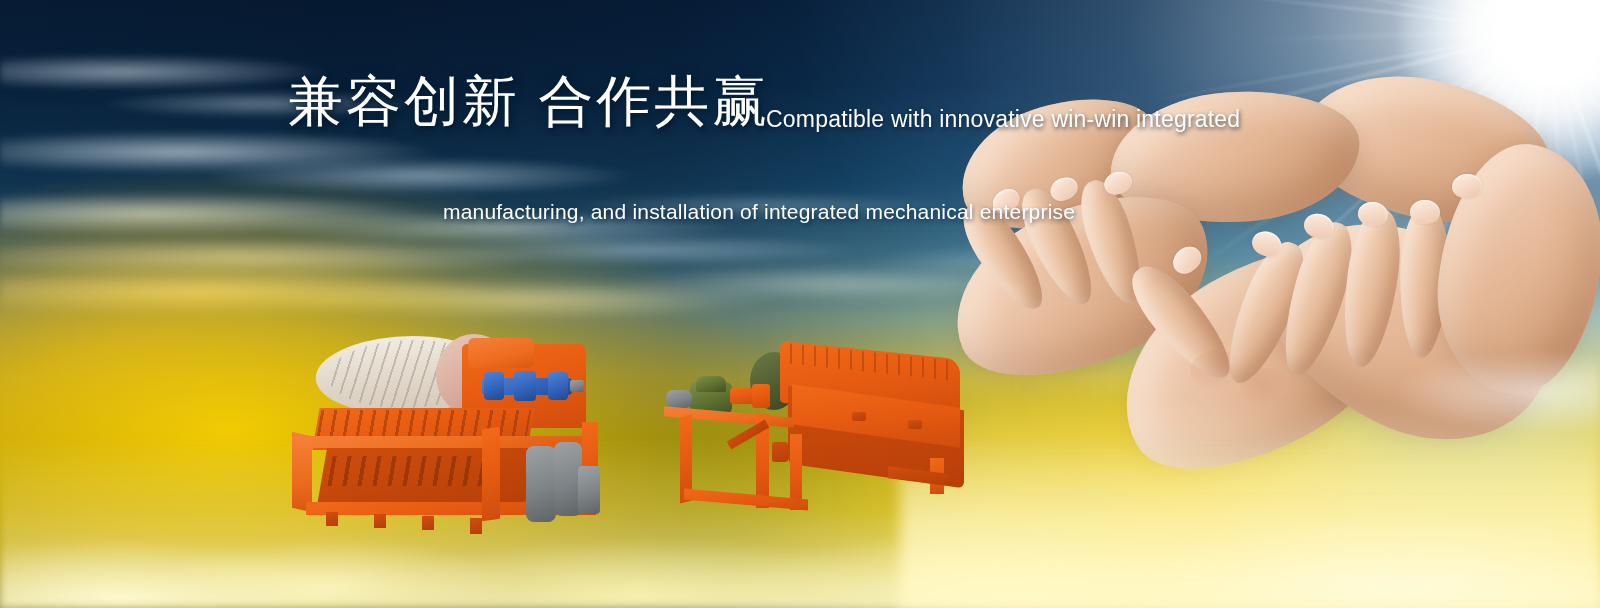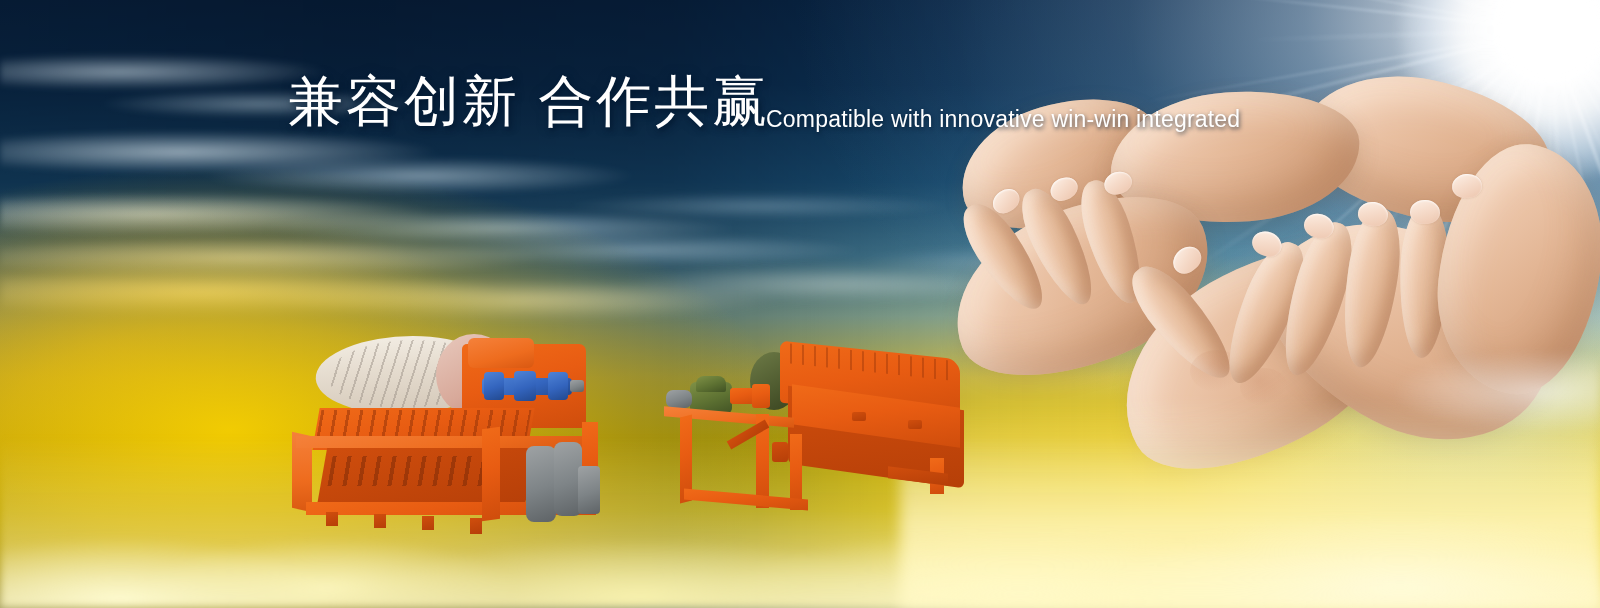--- a/index.html
+++ b/index.html
@@ -446,15 +446,16 @@
     <div class="mc-part orange" style="left:44px;  top:156px; width:124px; height:11px; transform:skewY(5deg);"></div>
     <div class="mc-part orange-dk" style="left:86px;  top:92px; width:44px; height:9px; transform:rotate(-30deg);"></div>
     <div class="mc-part orange-dk" style="left:132px; top:104px; width:16px; height:20px; border-radius:3px;"></div>
     <div class="mc-part orange" style="left:290px; top:120px; width:14px; height:36px;"></div>
     <div class="mc-part orange-dk" style="left:248px; top:132px; width:60px; height:12px; transform:skewY(7deg);"></div>
   </div>
 
   <div id="text-block">
     <div class="txt" id="headline-cn">兼容创新  合作共赢</div>
     <div class="txt" id="headline-en">Compatible with innovative win-win integrated</div>
+    <div class="txt" id="subline-en">manufacturing, and installation of integrated mechanical enterprise</div>
   </div>
 
 </div>
 
 </body></html>

